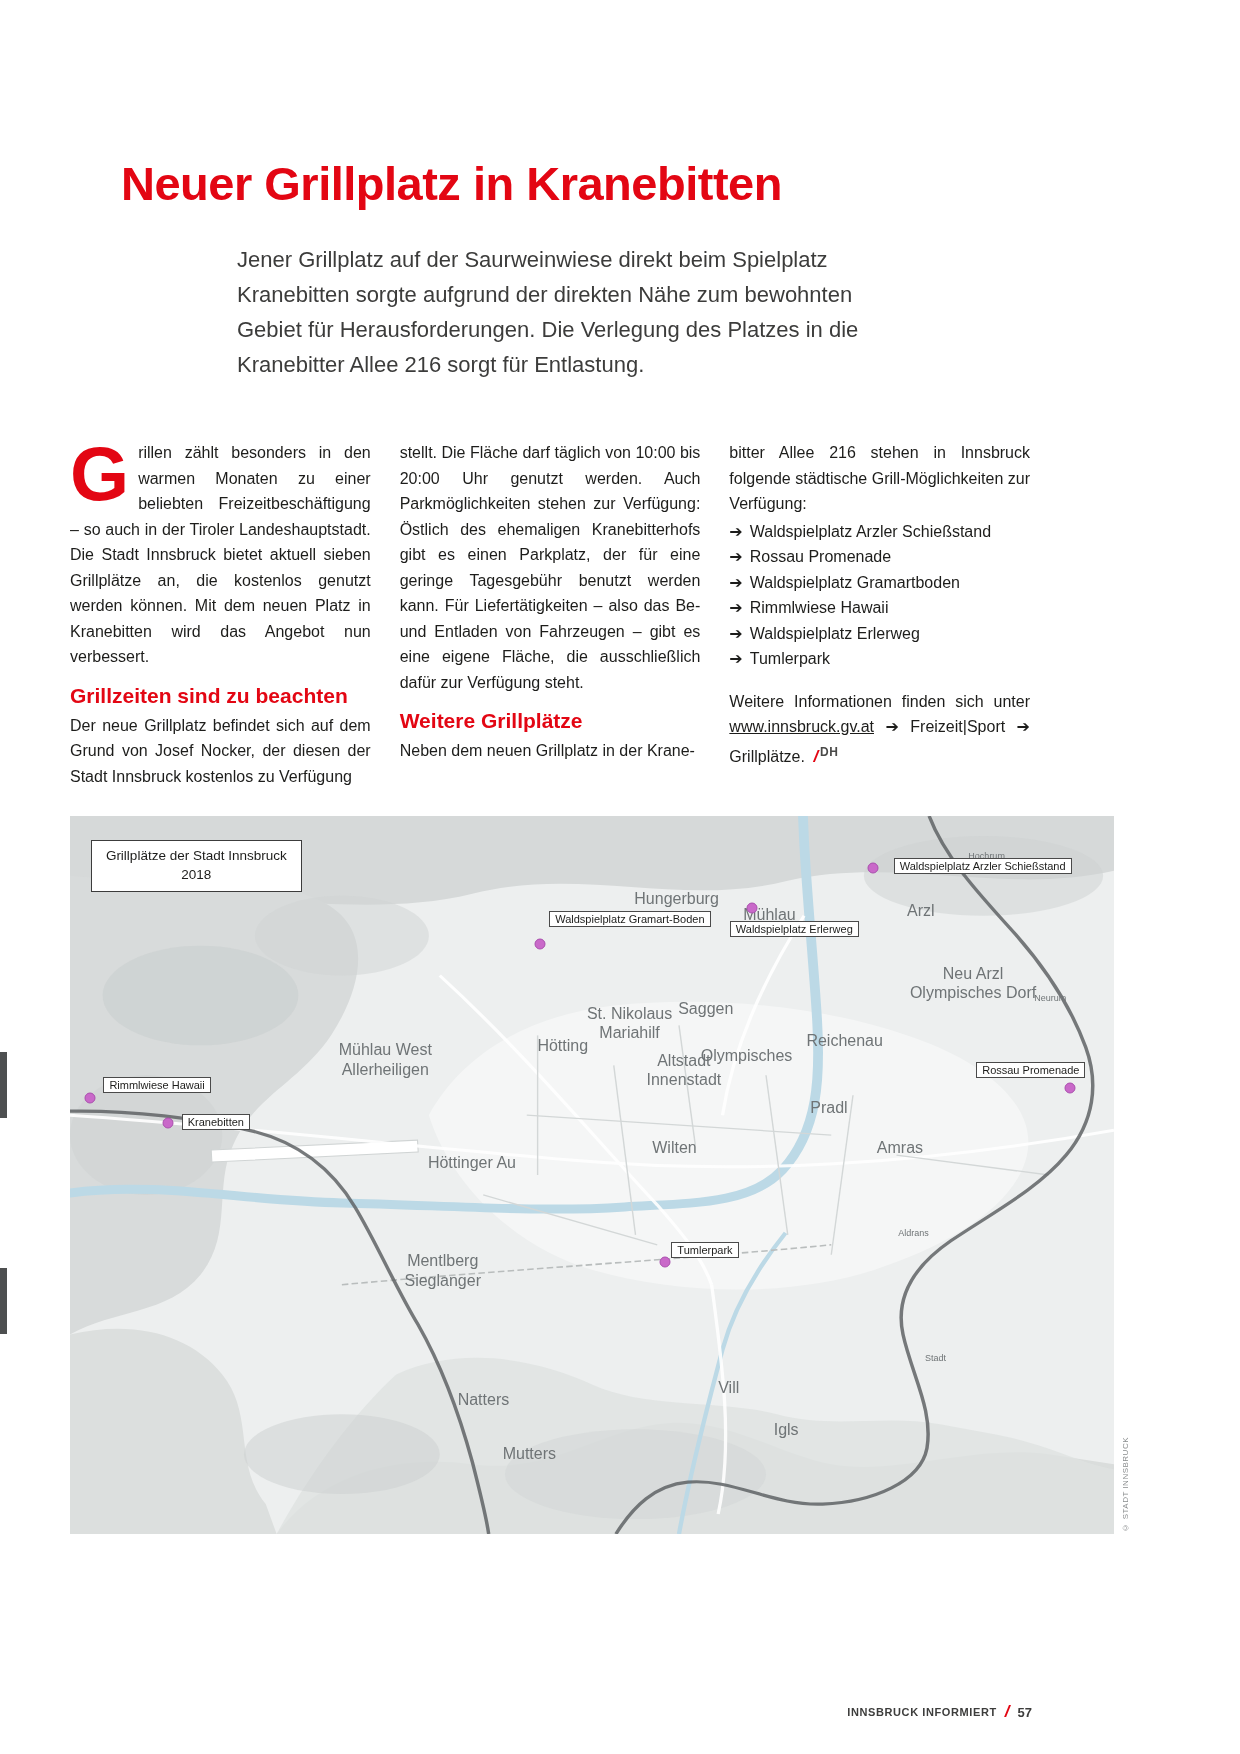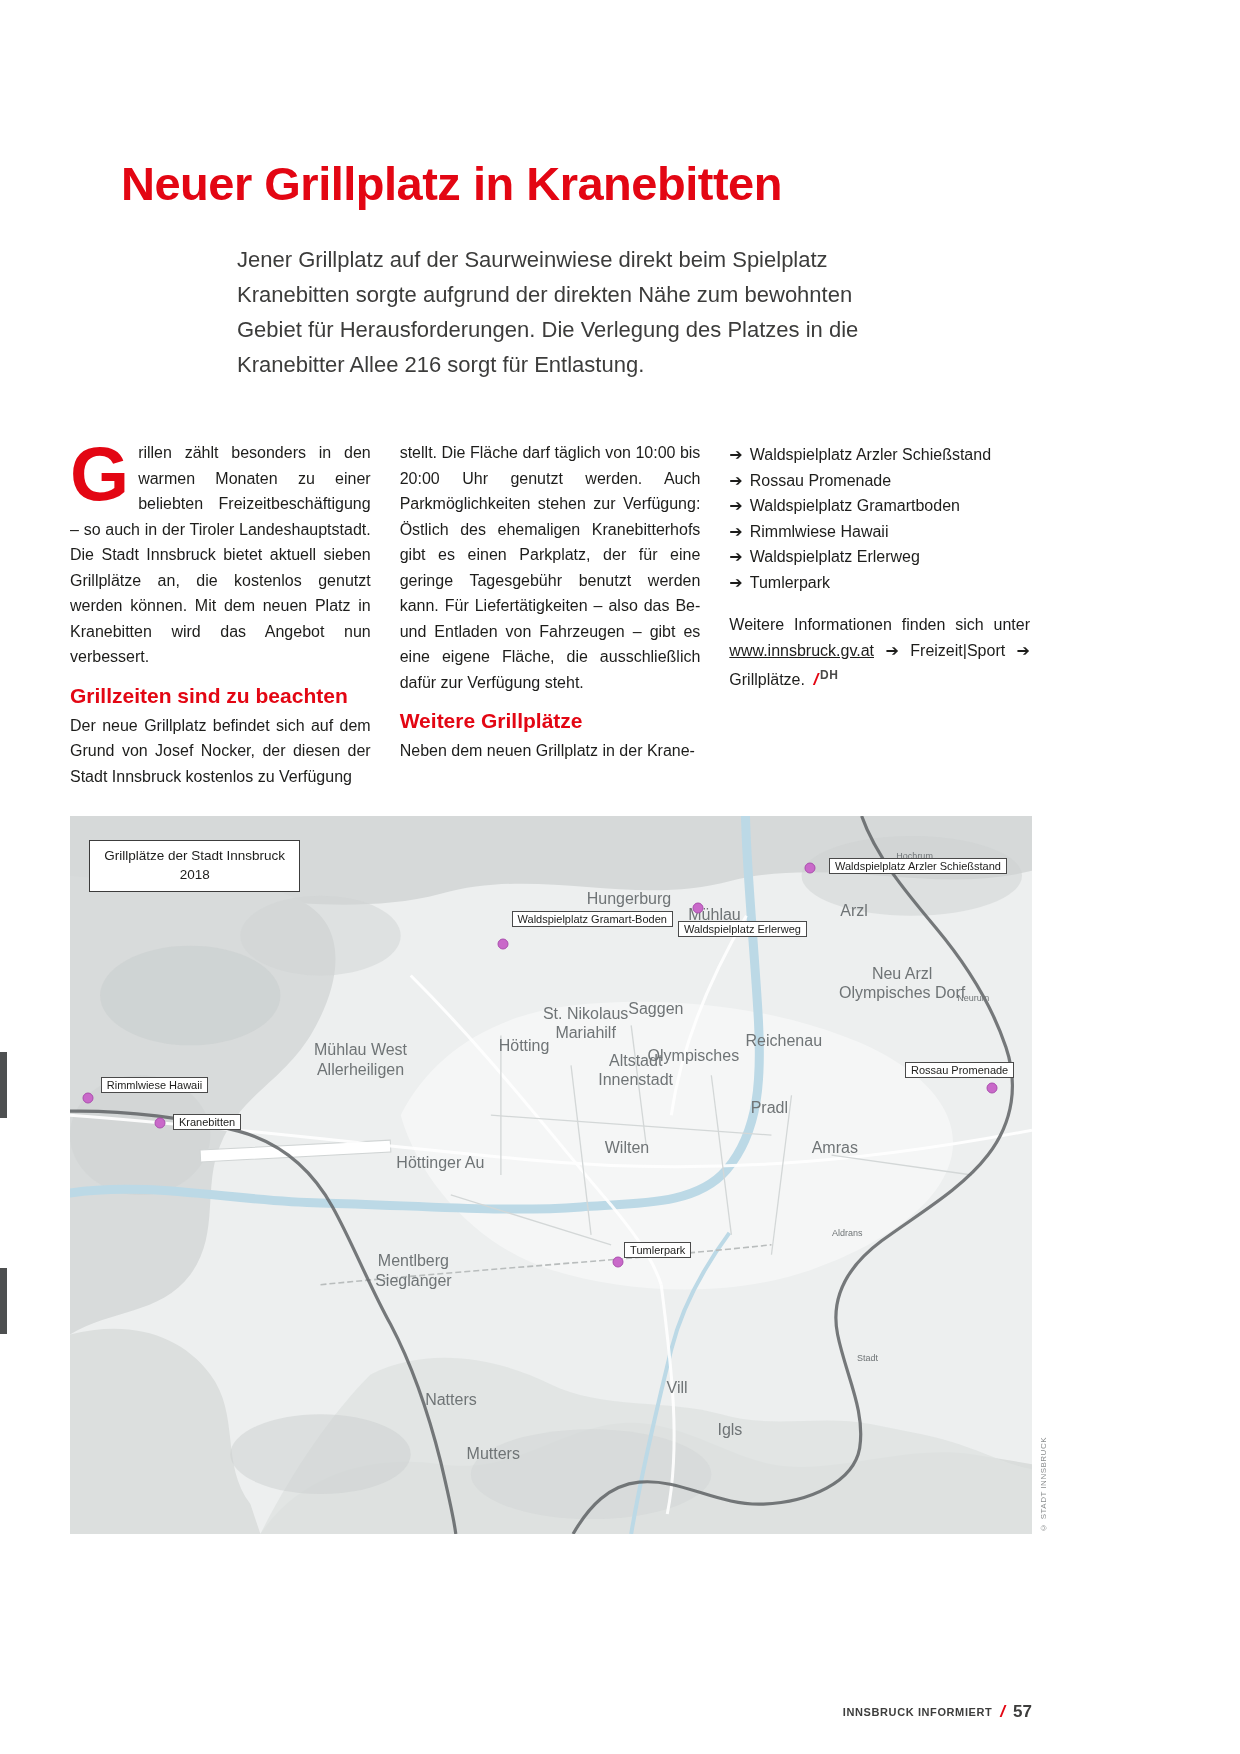--- a/index.html
+++ b/index.html
@@ -23,34 +23,34 @@
   .col2 .subhead { margin-top:14px; }
   .grill-list { list-style:none; margin:2px 0 0 0; }
   .grill-list li { display:flex; gap:7px; font-size:16px; line-height:25.5px; }
   .arrow { flex:0 0 auto; }
   .info { margin-top:17px; }
   .link { color:#1d1d1b; text-decoration:underline; cursor:pointer; }
   .author-slash, .foot-slash { color:#e30613; font-style:italic; font-weight:800; }
   .author-slash { font-size:17px; padding:0 2px 0 4px; }
   .author { font-size:12px; font-weight:700; color:#4a4a49; vertical-align:super; letter-spacing:0.4px; }
 
-  .map { position:absolute; left:70px; top:800px; width:962px; height:718px; background:#edefef; }
+  .map { position:absolute; left:70px; top:800px; width:1044px; height:718px; background:#edefef; }
   .map svg { position:absolute; inset:0; width:100%; height:100%; }
   .legend { position:absolute; left:2%; top:3.4%; background:#ffffff; border:1px solid #3c3c3c; padding:6px 14px; font-size:13.5px; line-height:1.4; color:#1d1d1b; text-align:center; z-index:5; }
   .place { position:absolute; transform:translate(-50%,-50%); font-size:16px; color:#6f7476; text-align:center; line-height:1.2; white-space:pre-line; z-index:2; }
   .place.small { font-size:9px; }
   .place.mid { font-size:16px; }
   .dot { position:absolute; width:11px; height:11px; border-radius:50%; background:#c969c9; border:1px solid #aa4fae; transform:translate(-50%,-50%); z-index:3; }
   .mlabel { position:absolute; background:#ffffff; border:1px solid #4a4a4a; padding:1px 5px; font-size:11px; color:#1d1d1b; white-space:nowrap; z-index:4; }
   .credit { position:absolute; right:-16px; bottom:2px; writing-mode:vertical-rl; transform:rotate(180deg); font-size:8px; letter-spacing:0.5px; color:#8a8d8e; }
 
   .footer { position:absolute; top:1686px; right:208px; display:flex; align-items:center; gap:8px; }
   .foot-mag { font-size:11px; font-weight:700; letter-spacing:0.6px; color:#3d3d3c; }
   .foot-slash { font-size:17px; }
-  .foot-page { font-size:17px; font-weight:600; color:#3d3d3c; }
+  .foot-page { font-size:13px; font-weight:600; color:#3d3d3c; }
 </style>
 </head>
 <body>
 
 <div class="page">
 
   <div class="edge-mark m1"></div>
   <div class="edge-mark m2"></div>
 
   <h1 class="title">Neuer Grillplatz in Kranebitten</h1>
@@ -62,20 +62,21 @@
       <p class="p"><span class="dropcap">G</span><span>rillen zählt besonders in den warmen Monaten zu einer beliebten Freizeitbeschäftigung – so auch in der Tiroler Landeshauptstadt. Die Stadt Innsbruck bietet aktuell sieben Grillplätze an, die kostenlos genutzt werden können. Mit dem neuen Platz in Kranebitten wird das Angebot nun verbessert.</span></p>
       <h3 class="subhead">Grillzeiten sind zu beachten</h3>
       <p class="p">Der neue Grillplatz befindet sich auf dem Grund von Josef Nocker, der diesen der Stadt Innsbruck kostenlos zu Verfügung</p>
     </div>
     <div class="col col2">
       <p class="p">stellt. Die Fläche darf täglich von 10:00 bis 20:00 Uhr genutzt werden. Auch Parkmöglichkeiten stehen zur Verfügung: Östlich des ehemaligen Kranebitterhofs gibt es einen Parkplatz, der für eine geringe Tagesgebühr benutzt werden kann. Für Liefertätigkeiten – also das Be- und Entladen von Fahrzeugen – gibt es eine eigene Fläche, die ausschließlich dafür zur Verfügung steht.</p>
       <h3 class="subhead">Weitere Grillplätze</h3>
       <p class="p">Neben dem neuen Grillplatz in der Krane-</p>
     </div>
     <div class="col col3">
+      <p class="p">bitter Allee 216 stehen in Innsbruck folgende städtische Grill-Möglichkeiten zur Verfügung:</p>
       <ul class="grill-list">
         <li>
             <span class="arrow">➔</span>
             <span>Waldspielplatz Arzler Schießstand</span>
           </li>
         <li>
             <span class="arrow">➔</span>
             <span>Rossau Promenade</span>
           </li>
         <li>

